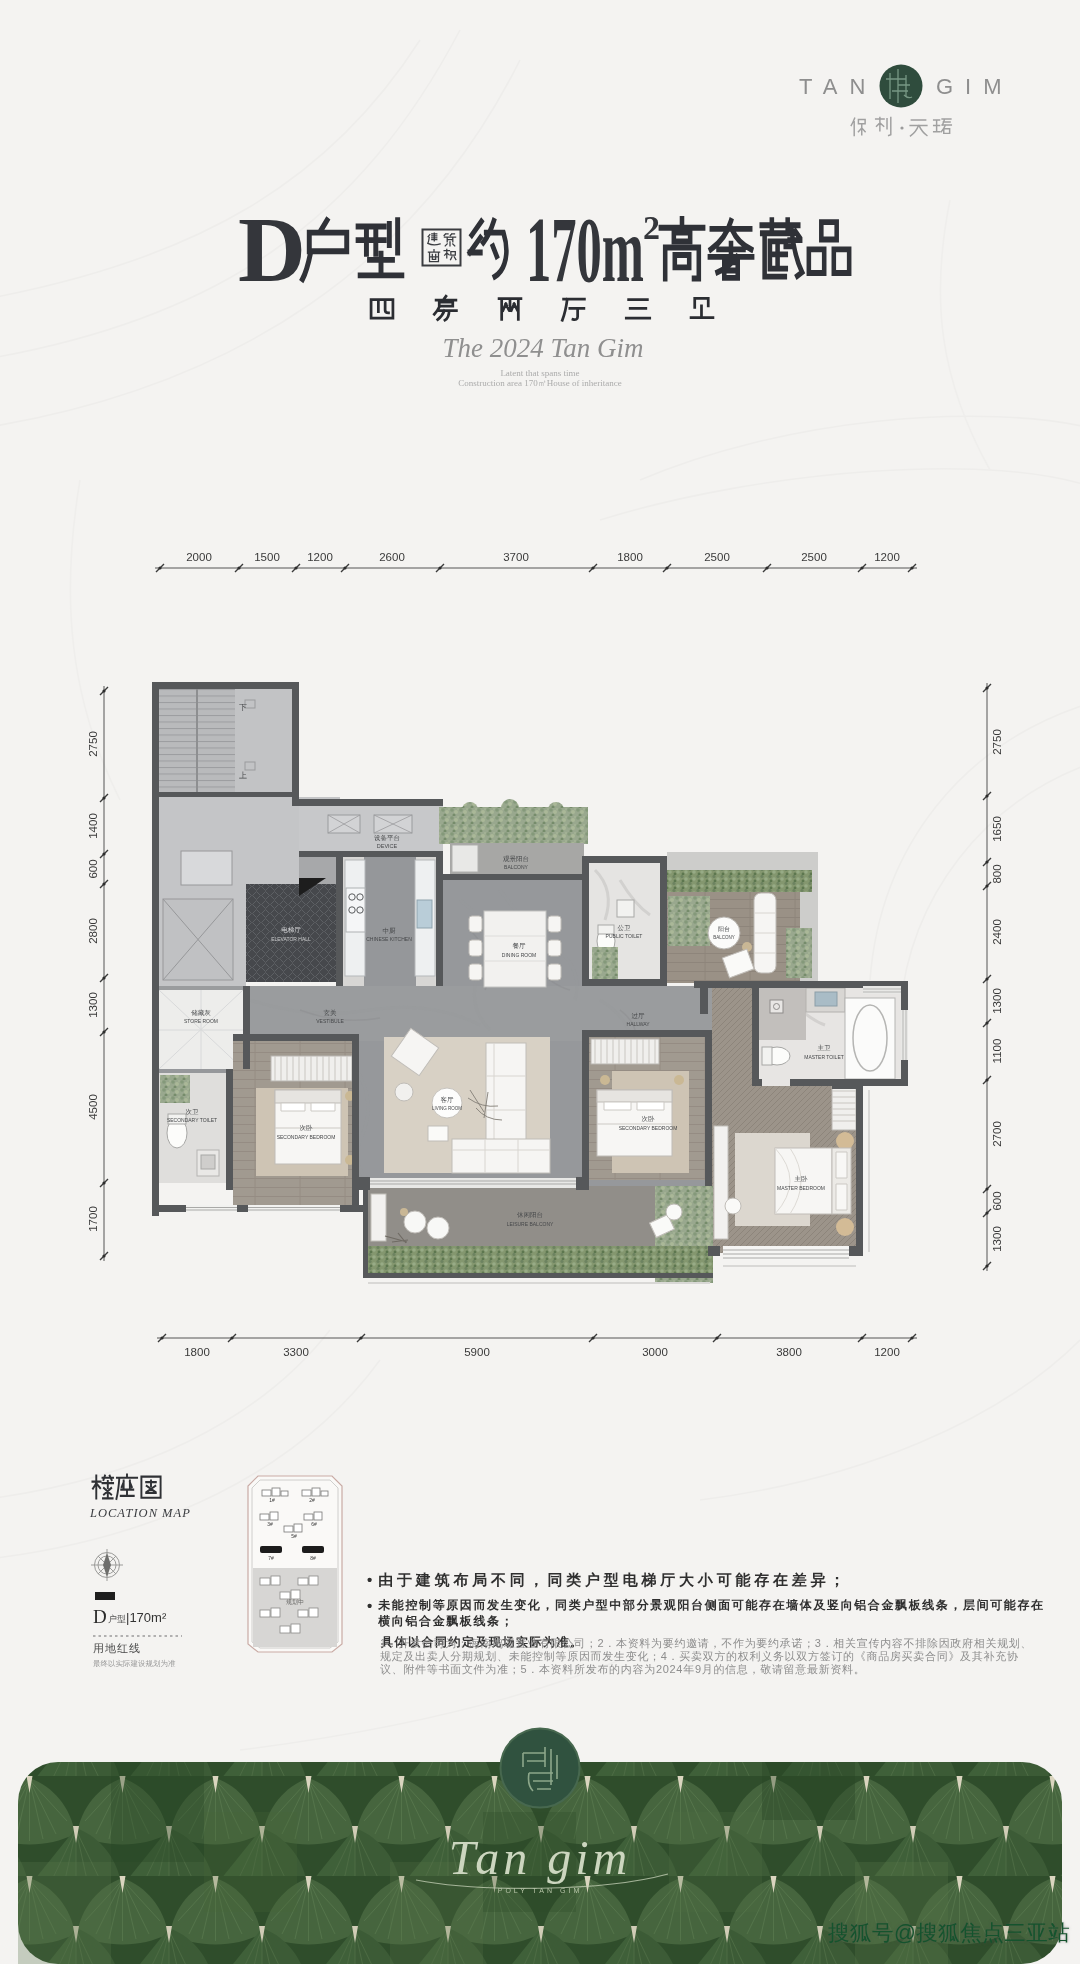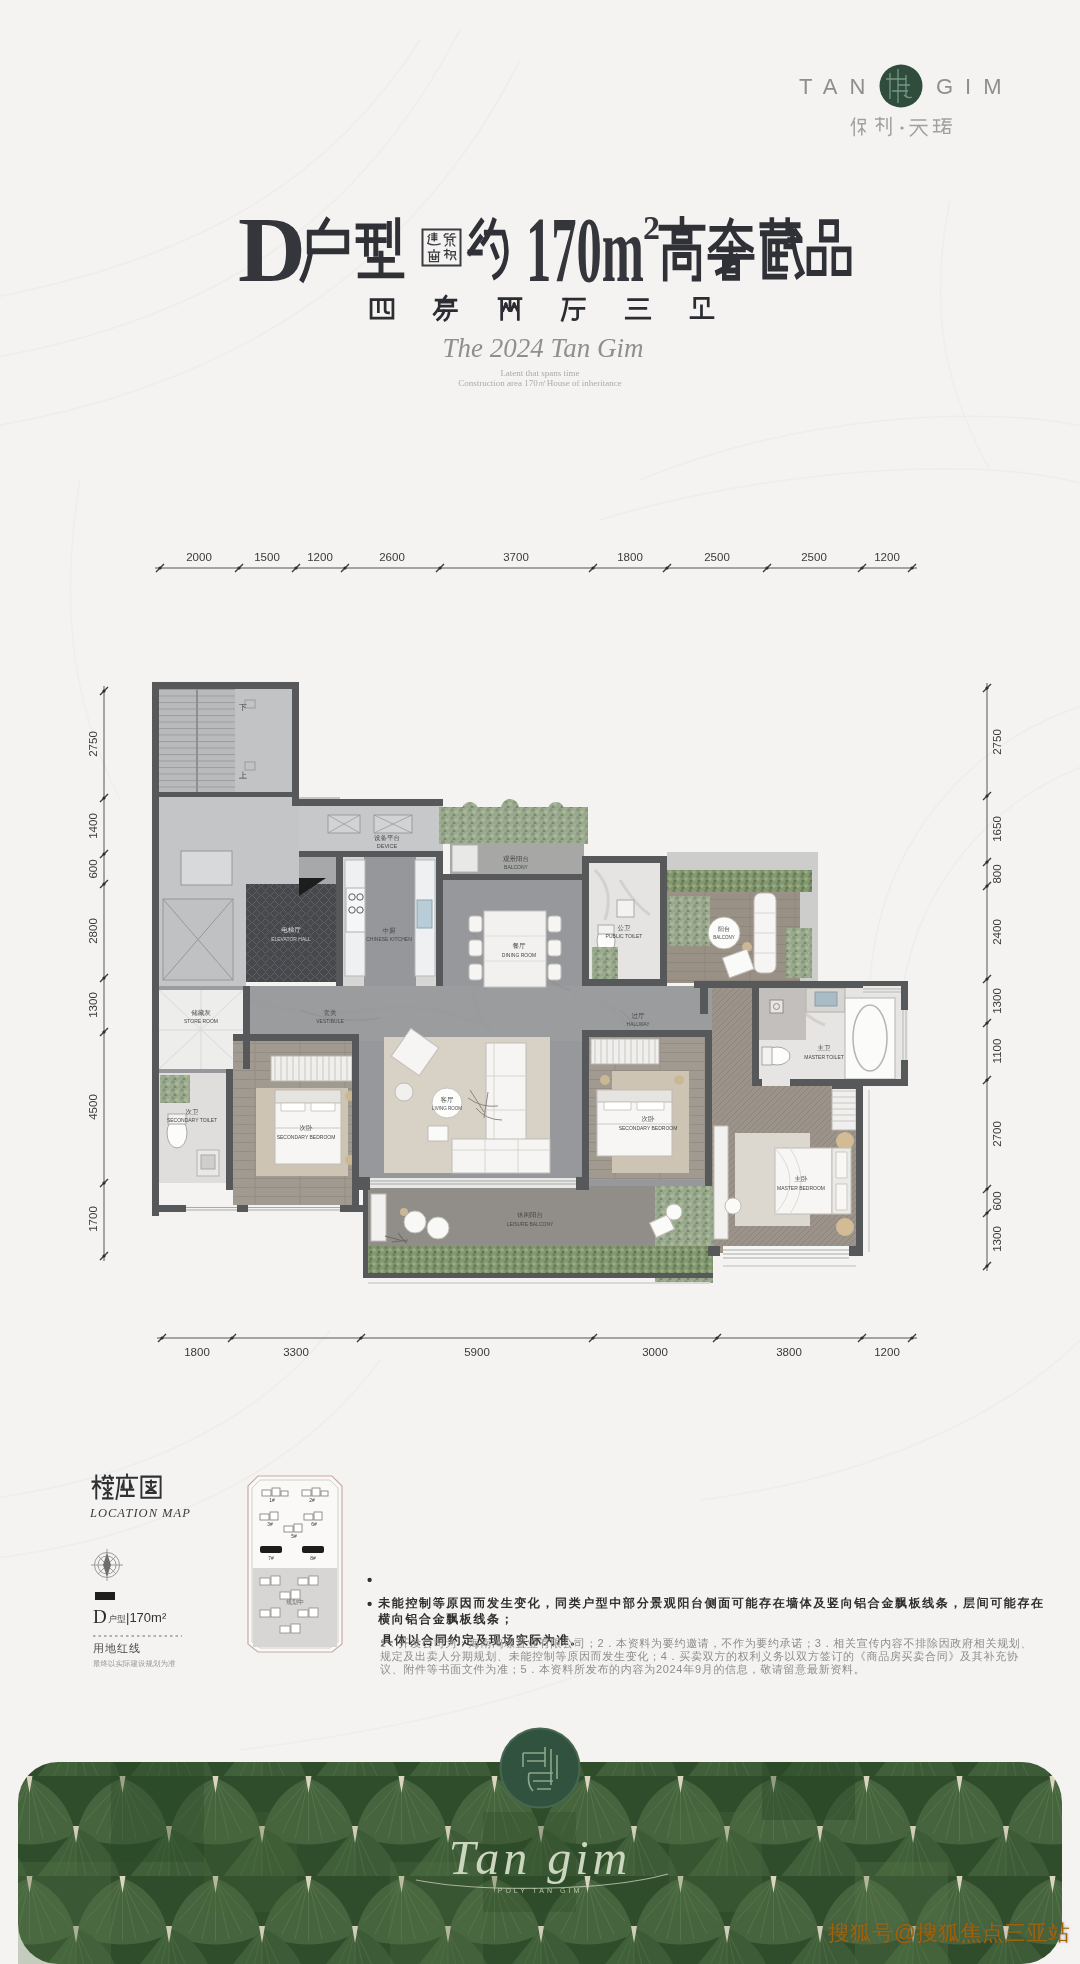--- a/index.html
+++ b/index.html
@@ -576,20 +576,21 @@
       <text x="70" y="52">6#</text>
 <text x="50" y="64">5#</text>
 <text x="27" y="86">7#</text>
       <text x="69" y="86">8#</text>
 <text x="51" y="130" font-size="6" fill="#6a6a68">规划中</text>
 </g>
 </svg>
 <div class="abs" style="left:367px;top:1571px;width:680px;font-size:15px;color:#2f2f2f;font-weight:bold">
 <div style="display:flex">
       <span style="margin-right:6px">•</span>
+      <span style="letter-spacing:3.8px">由于建筑布局不同，同类户型电梯厅大小可能存在差异；</span>
     </div>
 <div style="display:flex;margin-top:7px">
       <span style="margin-right:6px">•</span>
       <span style="font-size:12px;letter-spacing:1.6px;line-height:16px">未能控制等原因而发生变化，同类户型中部分景观阳台侧面可能存在墙体及竖向铝合金飘板线条，层间可能存在横向铝合金飘板线条；</span>
     </div>
 <div style="margin-left:14px;margin-top:5px;font-size:12px;letter-spacing:1.5px">具体以合同约定及现场实际为准。</div>
 </div>
 <div class="abs" style="left:380px;top:1637px;width:655px;font-size:11px;color:#8d8d8d;line-height:13px;letter-spacing:0.7px">1．开发公司为：海南鸿璟置业有限公司；2．本资料为要约邀请，不作为要约承诺；3．相关宣传内容不排除因政府相关规划、规定及出卖人分期规划、未能控制等原因而发生变化；4．买卖双方的权利义务以双方签订的《商品房买卖合同》及其补充协议、附件等书面文件为准；5．本资料所发布的内容为2024年9月的信息，敬请留意最新资料。</div>
 <svg class="abs" style="left:18px;top:1762px" width="1044" height="202" viewBox="0 0 1044 202">
 <defs>
@@ -622,13 +623,13 @@
 <svg class="abs" style="left:499px;top:1727px" width="82" height="82" viewBox="0 0 82 82">
 <circle cx="41" cy="41" r="39.5" fill="#30523f"></circle>
 <circle cx="41" cy="41" r="39.5" fill="none" stroke="#47684f" stroke-width="2"></circle>
 <g stroke="#9db698" stroke-width="1.6" fill="none" opacity="0.85">
 <path d="M24,26 h22 M28,34 h18 M24,26 v14 M46,20 v20"></path>
 <path d="M52,22 v36 M58,28 v24"></path>
 <path d="M30,46 h24 M34,54 h20 M38,62 h14"></path>
 <path d="M30,46 q-2,12 4,18"></path>
 </g>
 </svg>
-<div class="abs" style="left:828px;top:1918px;width:252px;font-size:21.5px;color:#a16207;text-shadow:0 0 3px rgba(80,80,80,0.6);letter-spacing:0.5px">搜狐号@搜狐焦点三亚站</div>
+<div class="abs" style="left:828px;top:1918px;width:252px;font-size:21.5px;color:#14532d;text-shadow:0 0 3px rgba(80,80,80,0.6);letter-spacing:0.5px">搜狐号@搜狐焦点三亚站</div>
 
 </body></html>

